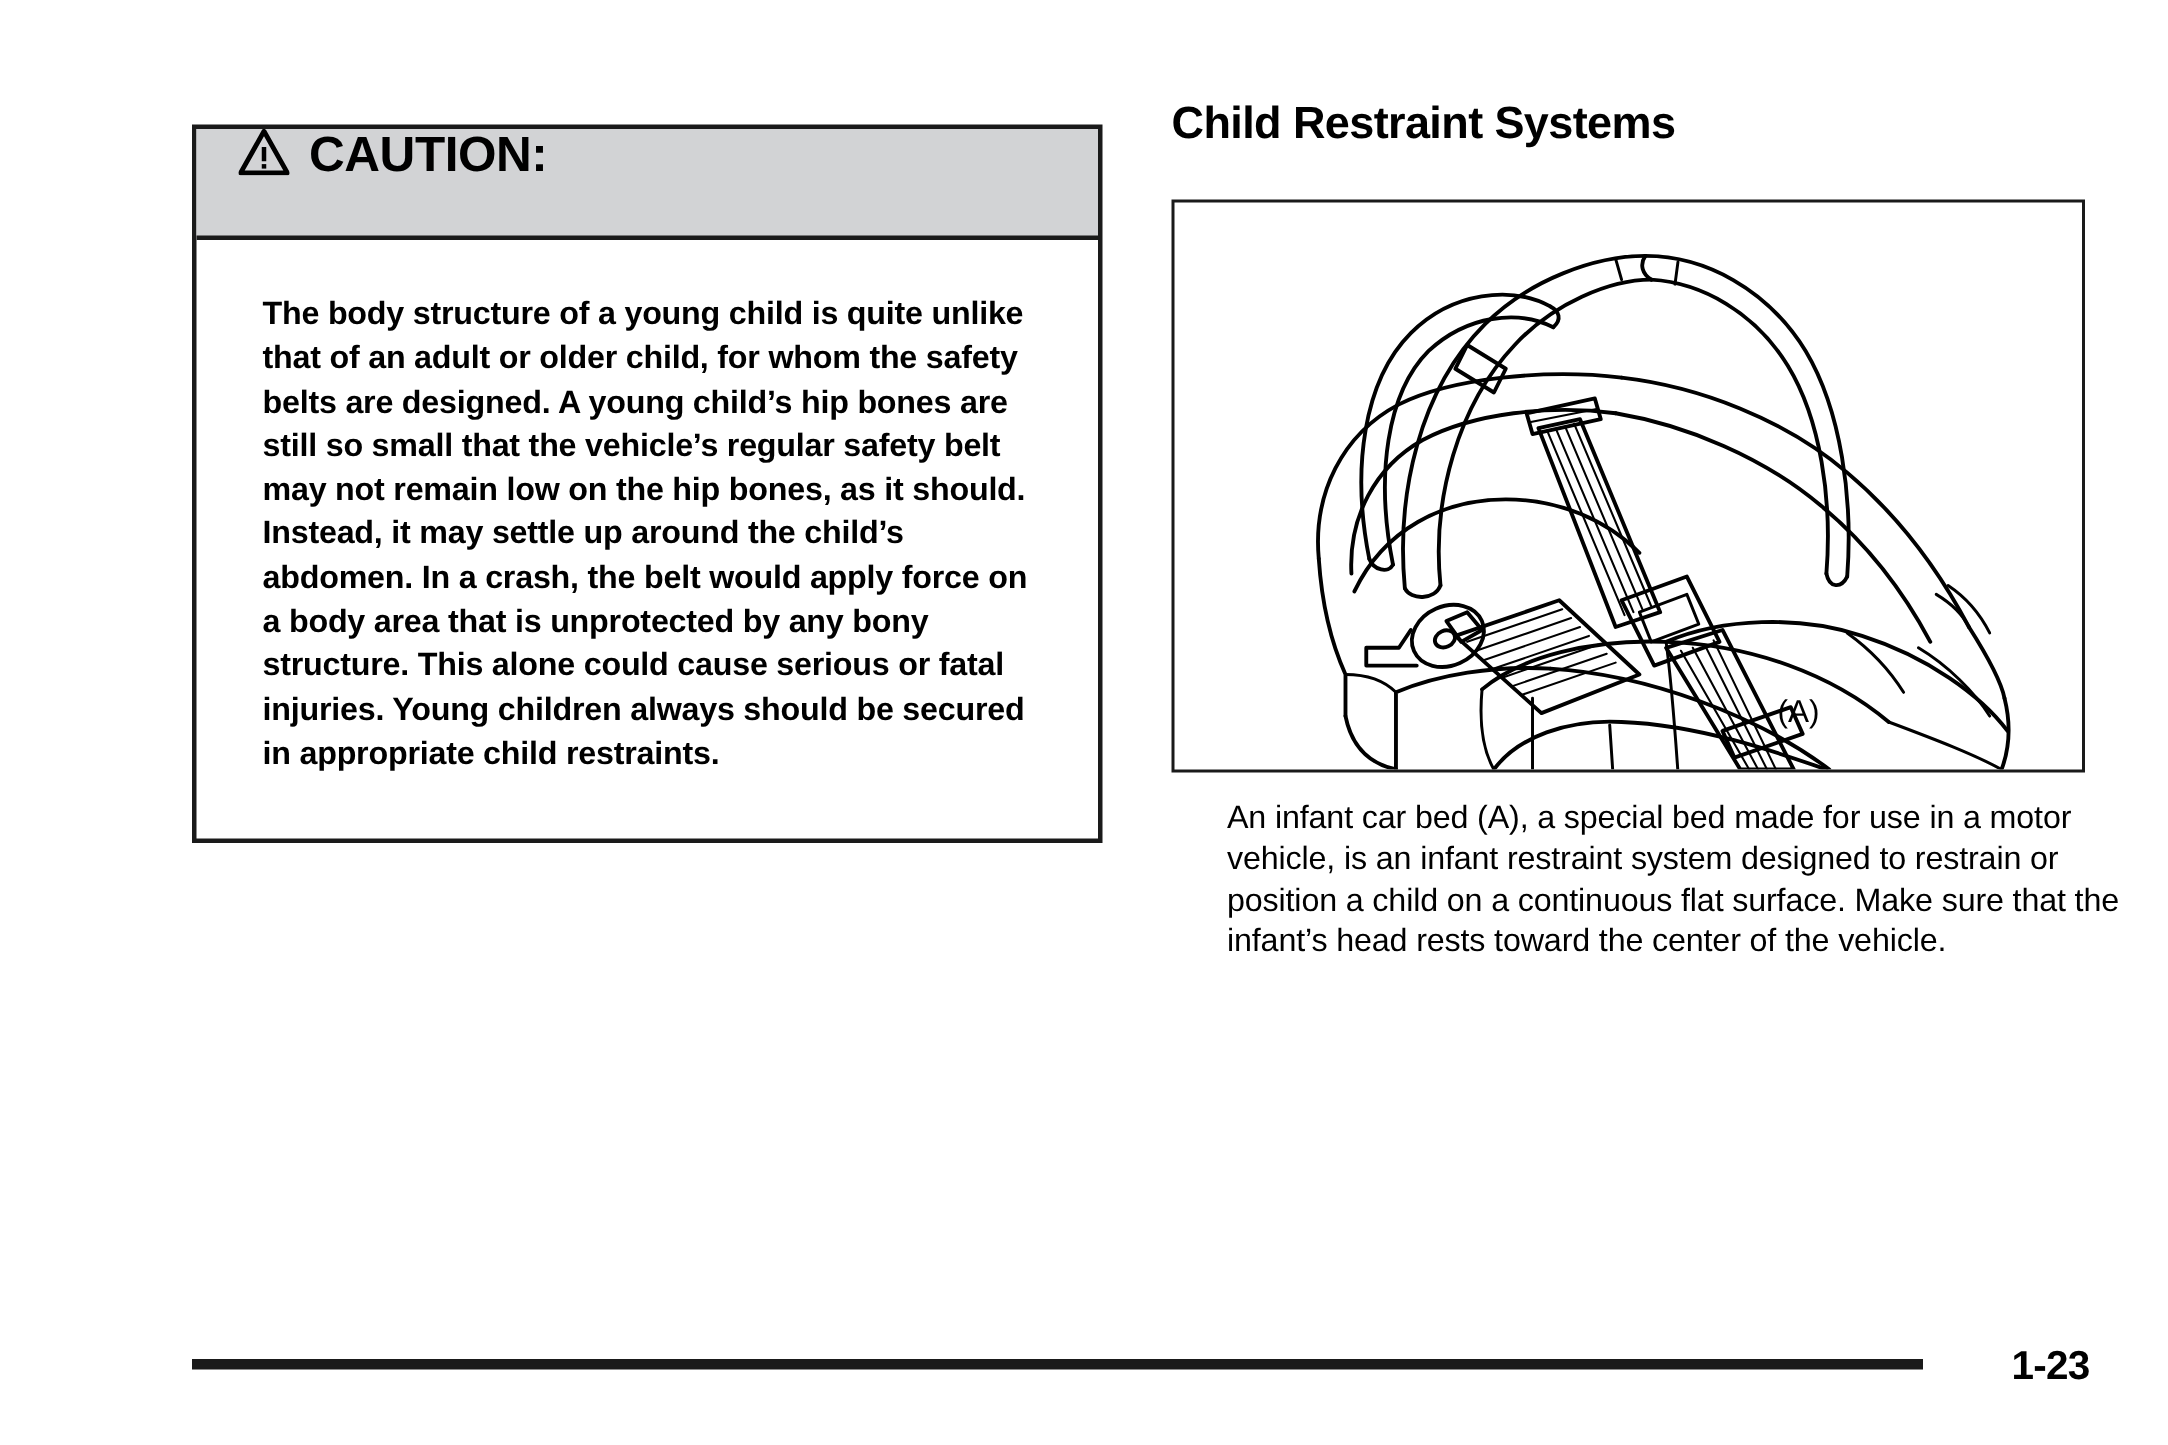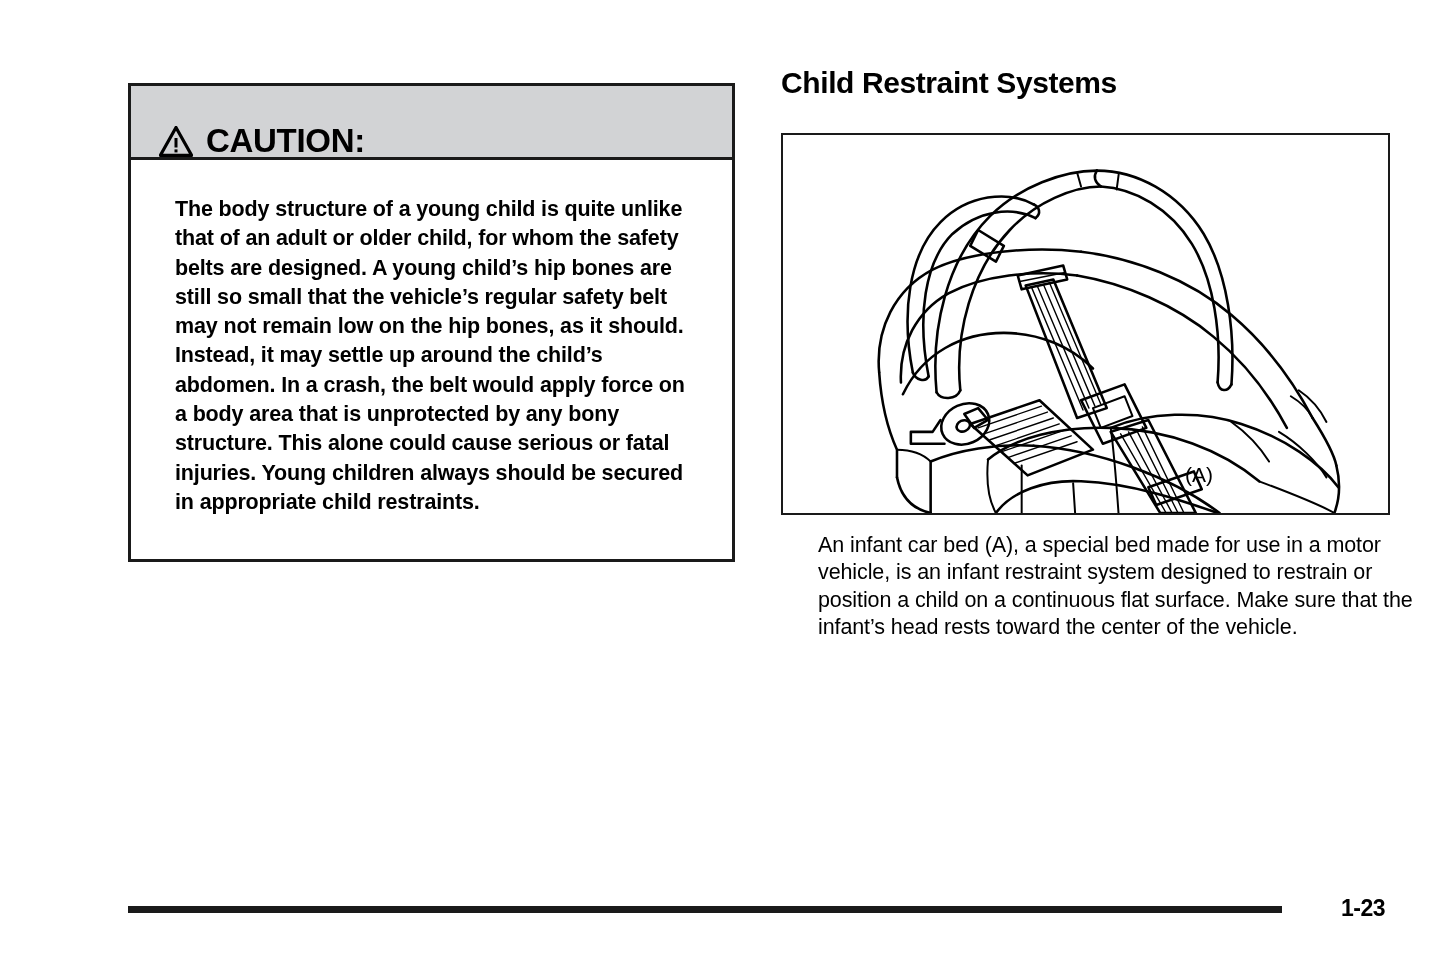--- a/index.html
+++ b/index.html
@@ -24,21 +24,21 @@
     width: 607px;
     border: 3px solid #1a1a1a;
     box-sizing: border-box;
     background: #ffffff;
   }
   .caution-header {
     background: #d2d3d5;
     border-bottom: 3px solid #1a1a1a;
     height: 74px;
     display: flex;
-    align-items: flex-end;
+    align-items: flex-start;
     padding-left: 28px;
     box-sizing: border-box;
   }
   .warn-triangle {
     width: 34px;
     height: 31px;
     flex: 0 0 auto;
     display: block;
   }
   .caution-word {
@@ -114,21 +114,21 @@
     left: 128px;
     top: 906px;
     width: 1154px;
     height: 7px;
     background: #1a1a1a;
   }
   .page-number {
     position: absolute;
     left: 1341px;
     top: 897px;
-    font-size: 23px;
+    font-size: 27px;
     font-weight: bold;
     letter-spacing: -0.5px;
     line-height: 1;
   }
 </style>
 </head>
 <body>
 
 <div class="caution-box">
   <div class="caution-header">

